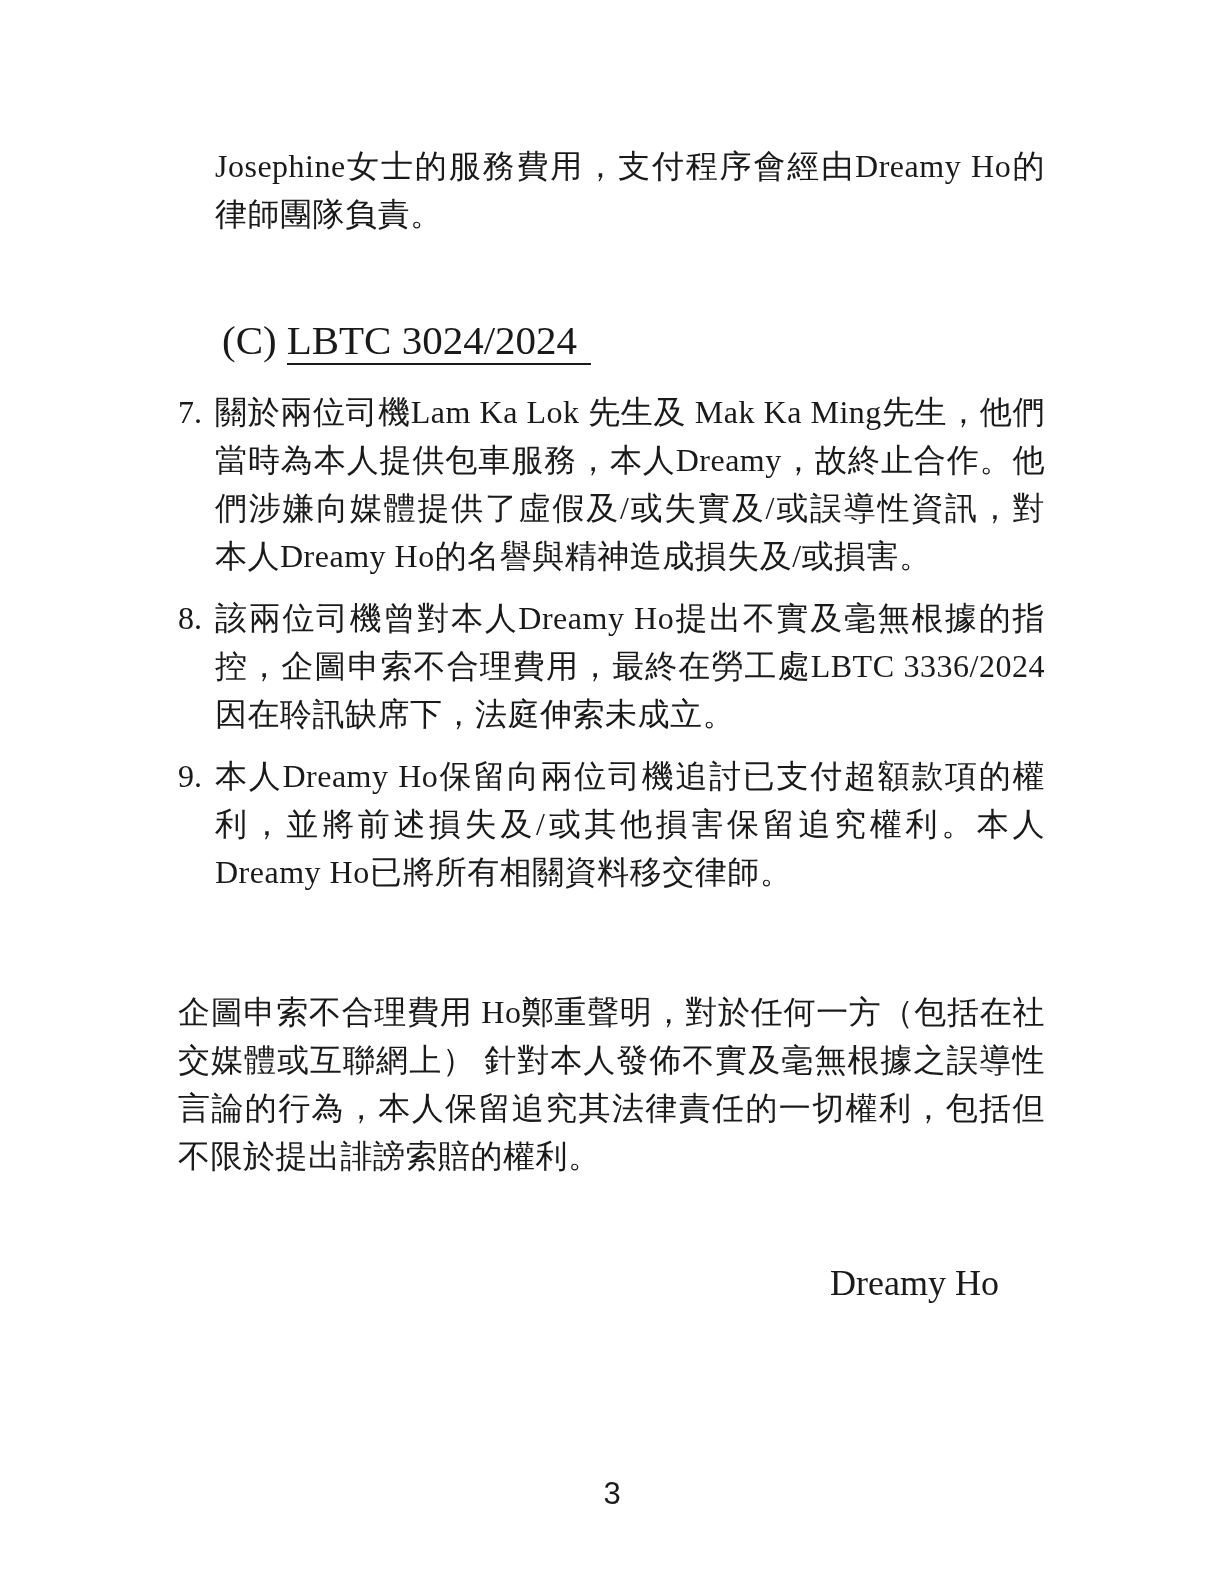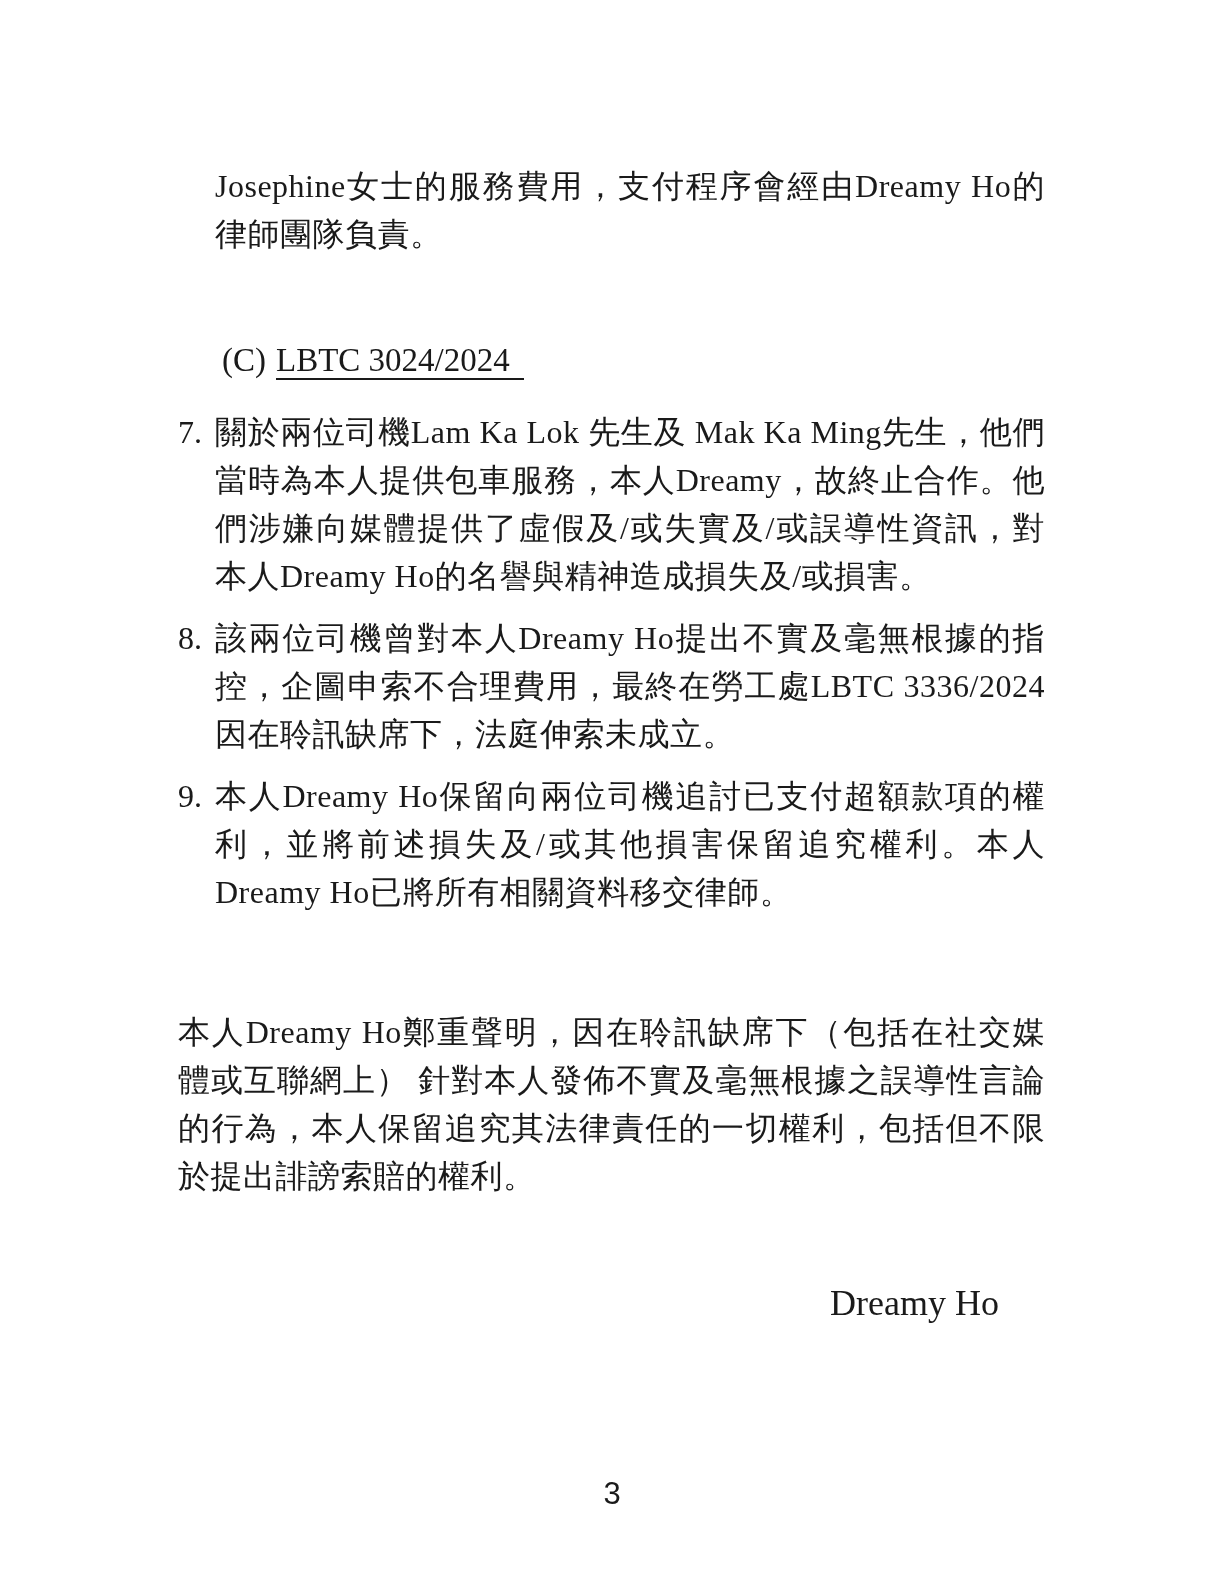--- a/index.html
+++ b/index.html
@@ -17,24 +17,24 @@
     overflow: hidden;
     background: #ffffff;
   }
   .body-text {
     font-size: 32px;
     line-height: 48px;
     text-align: justify;
     letter-spacing: 0.5px;
     margin: 0;
   }
-  .continuation { margin-left: 37px; margin-top: 20px; }
+  .continuation { margin-left: 37px; }
   .section-heading {
     margin: 78px 0 0 44px;
-    font-size: 33px;
+    font-size: 41px;
     line-height: 48px;
     white-space: nowrap;
   }
   .case-ref {
     border-bottom: 2px solid #1a1a1a;
     padding-right: 14px;
     margin-left: 10px;
   }
   .numbered-list {
     list-style: none;
@@ -86,21 +86,21 @@
     <li class="numbered-item">
       <span class="item-number">8.</span>
       <span class="body-text item-text">該兩位司機曾對本人Dreamy Ho提出不實及毫無根據的指控，企圖申索不合理費用，最終在勞工處LBTC 3336/2024 因在聆訊缺席下，法庭伸索未成立。</span>
     </li>
     <li class="numbered-item">
       <span class="item-number">9.</span>
       <span class="body-text item-text">本人Dreamy Ho保留向兩位司機追討已支付超額款項的權利，並將前述損失及/或其他損害保留追究權利。本人Dreamy Ho已將所有相關資料移交律師。</span>
     </li>
   </ol>
 
-  <p class="body-text closing">本人Dreamy Ho鄭重聲明，因在聆訊缺席下（包括在社交媒體或互聯網上） 針對本人發佈不實及毫無根據之誤導性言論的行為，本人保留追究其法律責任的一切權利，包括但不限於提出誹謗索賠的權利。</p>
+  <p class="body-text closing">企圖申索不合理費用 Ho鄭重聲明，對於任何一方（包括在社交媒體或互聯網上） 針對本人發佈不實及毫無根據之誤導性言論的行為，本人保留追究其法律責任的一切權利，包括但不限於提出誹謗索賠的權利。</p>
 
   <div class="signature-block">
     <div>Dreamy Ho</div>
   </div>
 
   <div class="page-number">3</div>
 
 </div>
 
 </body></html>

